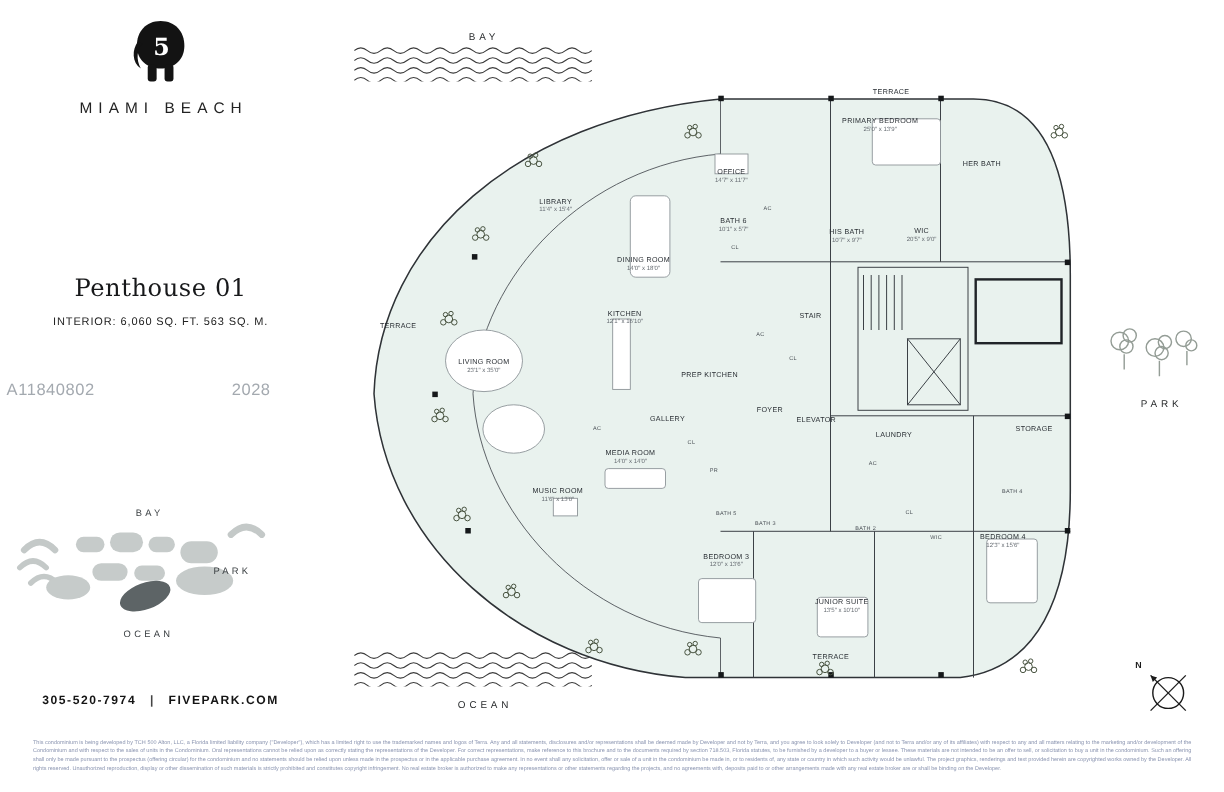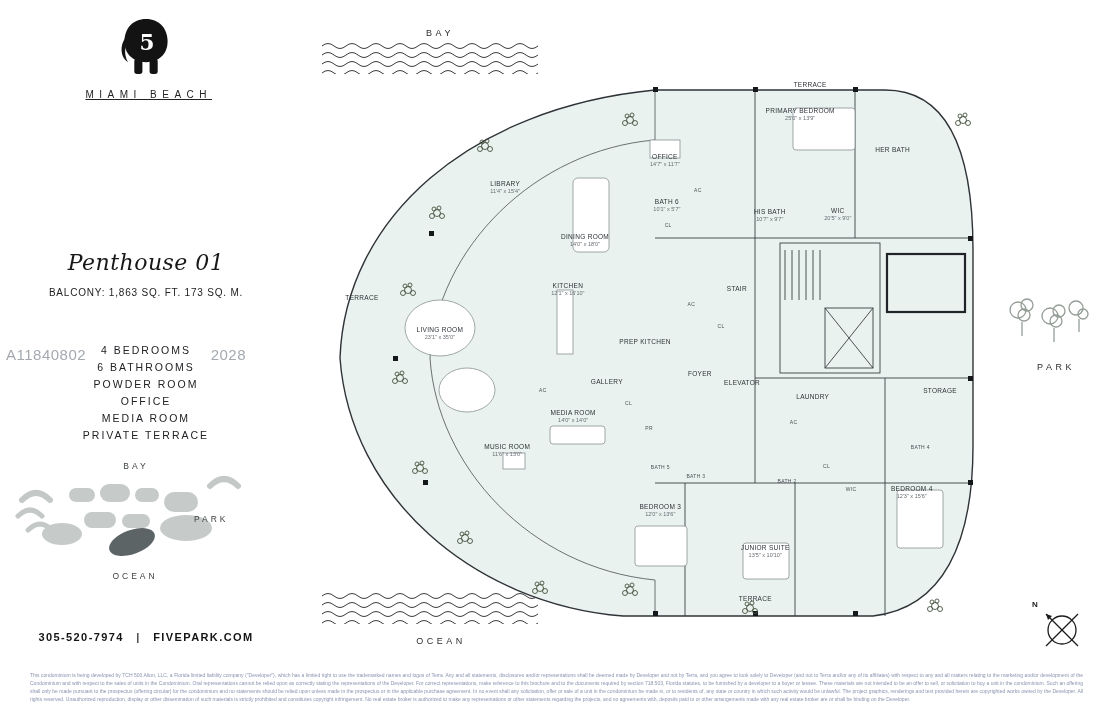--- a/index.html
+++ b/index.html
@@ -3,23 +3,23 @@
 <meta charset="utf-8">
 <style>
   html,body{margin:0;padding:0;background:#ffffff;}
   .page{position:relative;width:1113px;height:720px;background:#ffffff;overflow:hidden;
         font-family:"Liberation Sans",sans-serif;color:#1c1e20;}
   .abs{position:absolute;}
   
   .brand{left:0;top:14px;width:292px;text-align:center;}
   .brand svg{display:inline-block;}
   .brand-name{margin-top:10px;font-size:25px;font-weight:bold;letter-spacing:9px;margin-right:-9px;color:#141414;}
-  .brand-city{margin-top:5px;font-size:10px;letter-spacing:5.5px;margin-right:-5.5px;color:#232323;text-decoration:underline;}
+  .brand-city{margin-top:5px;font-size:14px;letter-spacing:5.5px;margin-right:-5.5px;color:#232323;}
   .unit-title{left:0;top:250px;width:292px;text-align:center;
-              font-family:"DejaVu Serif",serif;font-size:22px;letter-spacing:.5px;color:#17181a;font-style:italic;}
+              font-family:"DejaVu Serif",serif;font-size:22px;letter-spacing:.5px;color:#17181a;}
   .stats{left:0;top:285px;width:292px;text-align:center;font-size:10px;letter-spacing:.8px;line-height:16px;color:#222;}
   .features{left:0;top:342px;width:292px;text-align:center;font-size:10.5px;letter-spacing:2px;line-height:17px;color:#202225;}
   .watermark{left:6px;top:346px;width:240px;display:flex;justify-content:space-between;z-index:6;
              font-size:15px;letter-spacing:.5px;color:#8d949c;opacity:.8;pointer-events:none;align-items:center;}
   .minimap-label{font-size:8.5px;letter-spacing:3px;color:#3a3f42;}
   .mm-bay{left:96px;top:461px;width:80px;text-align:center;}
   .mm-park{left:194px;top:514px;}
   .mm-ocean{left:95px;top:571px;width:80px;text-align:center;}
   .minimap-svg{left:14px;top:470px;}
   .footer{left:0;top:631px;width:292px;text-align:center;font-size:11px;font-weight:bold;letter-spacing:1.4px;color:#141414;}
@@ -60,31 +60,23 @@
       <rect x="34" y="49" width="9" height="17" rx="3" fill="#131313"></rect>
       <path d="M7 26 C1 34 1 47 10 53 C5 44 6 33 12 28 Z" fill="#131313"></path>
       <text x="31" y="39" text-anchor="middle" font-family="DejaVu Serif, serif" font-size="24" font-weight="bold" fill="#ffffff">5</text>
     </svg>
     <div class="brand-city">MIAMI BEACH</div>
   </div>
 
   <div class="abs unit-title">Penthouse 01</div>
 
   <div class="abs stats">
-    <div>BALCONY: 1,863 SQ. FT.   173 SQ. M.</div>
-  </div>
-
-  <div class="abs features">
-    <div>4 BEDROOMS</div>
-    <div>6 BATHROOMS</div>
-    <div>POWDER ROOM</div>
-    <div>OFFICE</div>
-    <div>MEDIA ROOM</div>
-    <div>PRIVATE TERRACE</div>
-  </div>
+    <div>INTERIOR: 6,060 SQ. FT.   563 SQ. M.</div>
+  </div>
+
 
   <div class="abs watermark">
     <span>A11840802</span>
     <span>2028</span>
   </div>
 
   <div class="abs minimap-label mm-bay">BAY</div>
   <svg class="abs minimap-svg" width="238" height="96" viewBox="0 0 238 96">
     <path d="M8 30 q14 -14 28 0" stroke="#c4c9c8" stroke-width="6" stroke-linecap="round" fill="none"></path>
     <path d="M4 46 q12 -12 24 0" stroke="#c4c9c8" stroke-width="5" stroke-linecap="round" fill="none"></path>

